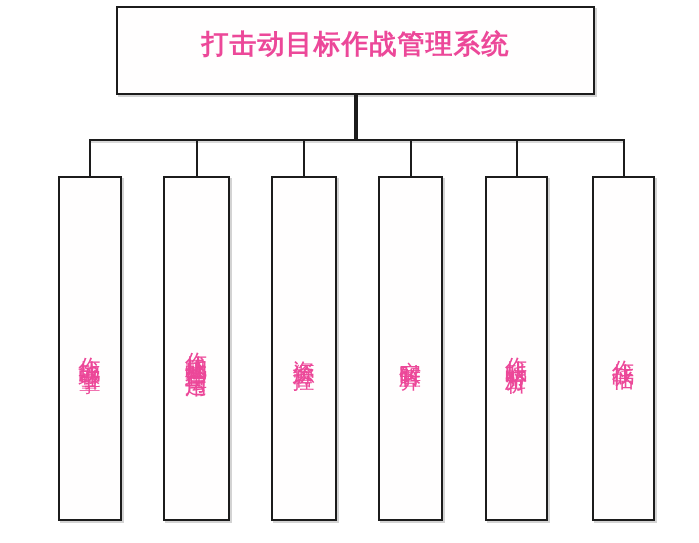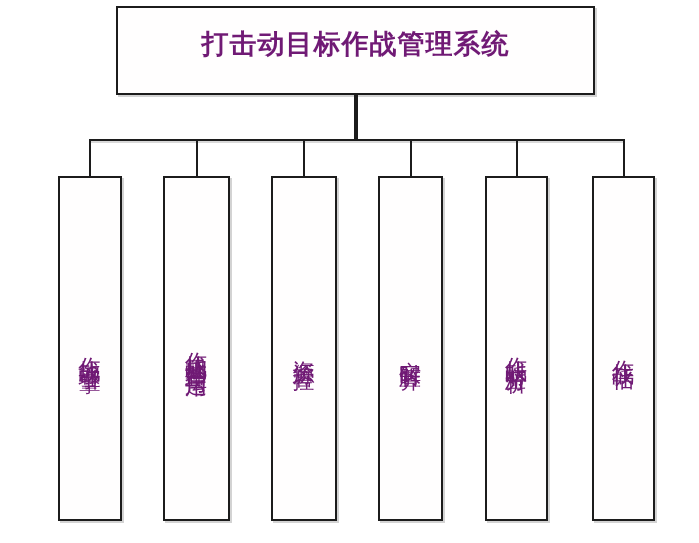--- a/index.html
+++ b/index.html
@@ -2,21 +2,21 @@
 <html lang="zh"><head>
 <meta charset="utf-8">
 <title>Diagram</title>
 <style>
   html,body{margin:0;padding:0;background:#ffffff;}
   .stage{
     position:relative;
     width:699px;height:543px;
     background:#ffffff;
     font-family:"Liberation Sans","DejaVu Sans",sans-serif;
-    color:#701a75;
+    color:#ec4899;
     overflow:hidden;
   }
   .box{
     position:absolute;
     box-sizing:border-box;
     background:#fffefe;
     border:2px solid #1c1c1c;
     box-shadow:2px 2px 0 rgba(130,130,130,0.35);
     display:flex;align-items:center;justify-content:center;
   }

